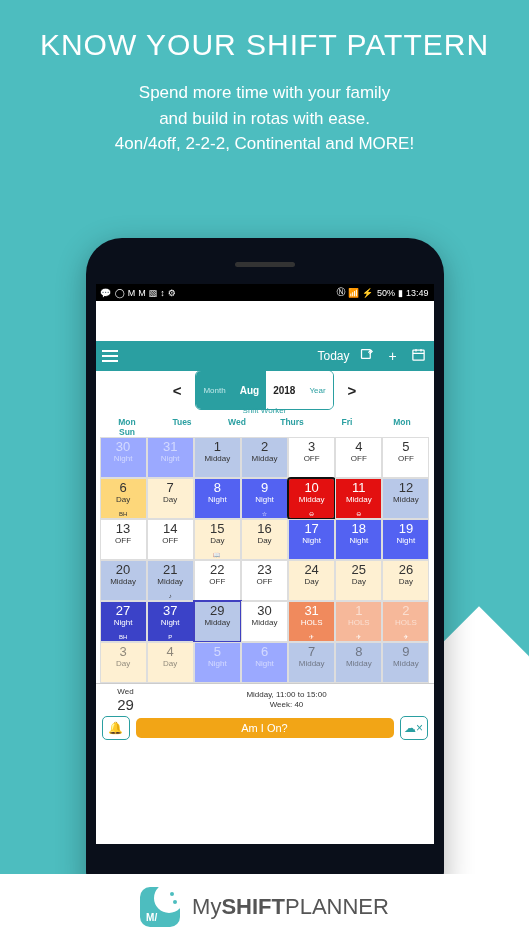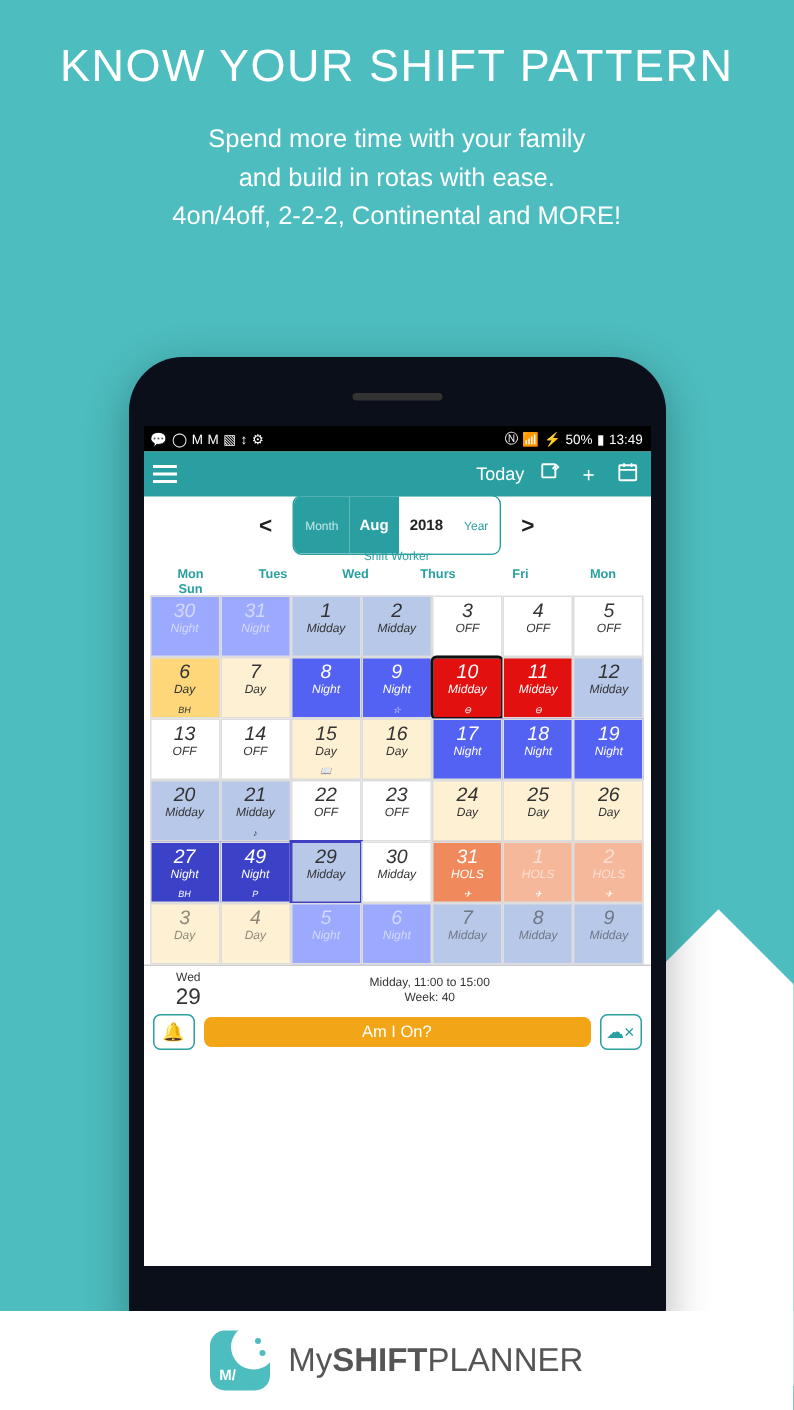--- a/index.html
+++ b/index.html
@@ -4,37 +4,37 @@
 <style>
 *{margin:0;padding:0;box-sizing:border-box;font-family:Arial,Helvetica,sans-serif;}
 body{width:529px;height:940px;background:#4DBDBF;position:relative;overflow:hidden;}
 .hero-title{text-align:center;color:#fff;font-size:30px;font-weight:400;letter-spacing:1px;padding-top:28px;font-family:'Arial Narrow',Arial,sans-serif;font-stretch:condensed;}
 .hero-sub{text-align:center;color:#fff;font-size:17px;line-height:1.5;padding:18px 30px 0;font-family:'Arial Narrow',Arial,sans-serif;font-stretch:condensed;}
 .phone{position:absolute;left:50%;transform:translateX(-50%);top:238px;width:358px;height:670px;background:#0a0f1a;border-radius:36px;padding:46px 10px 10px;box-shadow:0 8px 30px rgba(0,0,0,.3);}
 .speaker{position:absolute;top:24px;left:50%;transform:translateX(-50%);width:60px;height:5px;background:#333;border-radius:3px;}
 .screen{width:100%;height:560px;background:#fff;display:flex;flex-direction:column;overflow:hidden;}
 .statusbar{height:17px;background:#000;color:#fff;font-size:9px;display:flex;align-items:center;justify-content:space-between;padding:0 5px;}
 .statusbar .left,.statusbar .right{display:flex;align-items:center;gap:3px;}
-.app-bar{height:30px;background:#2a9fa1;display:flex;align-items:center;padding:0 6px;color:#fff;gap:8px;}
+.app-bar{height:30px;background:#2a9fa1;display:flex;align-items:center;padding:0 6px;color:#fff;gap:8px;margin-top:40px;}
 .hamburger{width:16px;display:flex;flex-direction:column;gap:3px;}
 .hamburger span{height:2px;background:#fff;}
 .app-bar .spacer{flex:1;}
 .app-bar .action{width:18px;text-align:center;font-size:14px;}
 .month-nav{height:34px;display:flex;align-items:center;justify-content:center;gap:14px;padding:4px 0 0;}
 .chev{font-size:15px;font-weight:bold;color:#222;}
 .month-pill{display:flex;border:1.5px solid #2a9fa1;border-radius:6px;overflow:hidden;font-size:10px;height:40px;}
 .month-pill div{display:flex;align-items:center;padding:0 7px;}
 .mp-month{background:#2a9fa1;color:#fff;font-weight:bold;}
 .mp-mlabel{background:#2a9fa1;color:#bfe8e9;font-size:8px;}
 .mp-year{background:#fff;color:#222;font-weight:bold;}
 .mp-ylabel{background:#fff;color:#2a9fa1;font-size:8px;}
 .profile{text-align:center;font-size:8px;color:#2a9fa1;padding:1px 0 2px;}
 .dow{display:grid;grid-template-columns:repeat(6,1fr);padding:0 4px;font-size:8.5px;color:#2a9fa1;font-weight:bold;text-align:center;}
 .grid{display:grid;grid-template-columns:repeat(7,1fr);grid-auto-rows:41px;padding:0 4px;}
-.cell{border:0.5px solid #ddd;display:flex;flex-direction:column;align-items:center;justify-content:flex-start;font-size:9px;position:relative;padding-top:2px;overflow:hidden;font-style:italic;}
+.cell{border:0.5px solid #ddd;display:flex;flex-direction:column;align-items:center;justify-content:flex-start;font-size:9px;position:relative;padding-top:2px;overflow:hidden;}
 .cell .num{font-size:13px;line-height:1;}
 .cell .sh{font-size:8px;margin-top:1px;}
 .cell.dim .num,.cell.dim .sh{opacity:.55;}
 .cell.outline{outline:2px solid #111;outline-offset:-1px;border-radius:3px;}
 .cell.sel{outline:2px solid #4040c0;outline-offset:-1px;}
 
 .c-off{background:#fff;color:#333;}
 .c-lblue{background:#b8c8e8;color:#333;}
 .c-pblue{background:#9ba9ff;color:#fff;}
 .c-blue{background:#5362f2;color:#fff;}
@@ -264,21 +264,21 @@
         <div class="cell c-lyel">
           <div class="num">26</div>
           <div class="sh">Day</div>
         </div>
         <div class="cell c-dblue">
           <div class="num">27</div>
           <div class="sh">Night</div>
           <div class="badge">BH</div>
         </div>
         <div class="cell c-dblue">
-          <div class="num">49</div>
+          <div class="num">37</div>
           <div class="sh">Night</div>
           <div class="badge">P</div>
         </div>
         <div class="cell c-lblue sel">
           <div class="num">29</div>
           <div class="sh">Midday</div>
         </div>
         <div class="cell c-off">
           <div class="num">30</div>
           <div class="sh">Midday</div>

